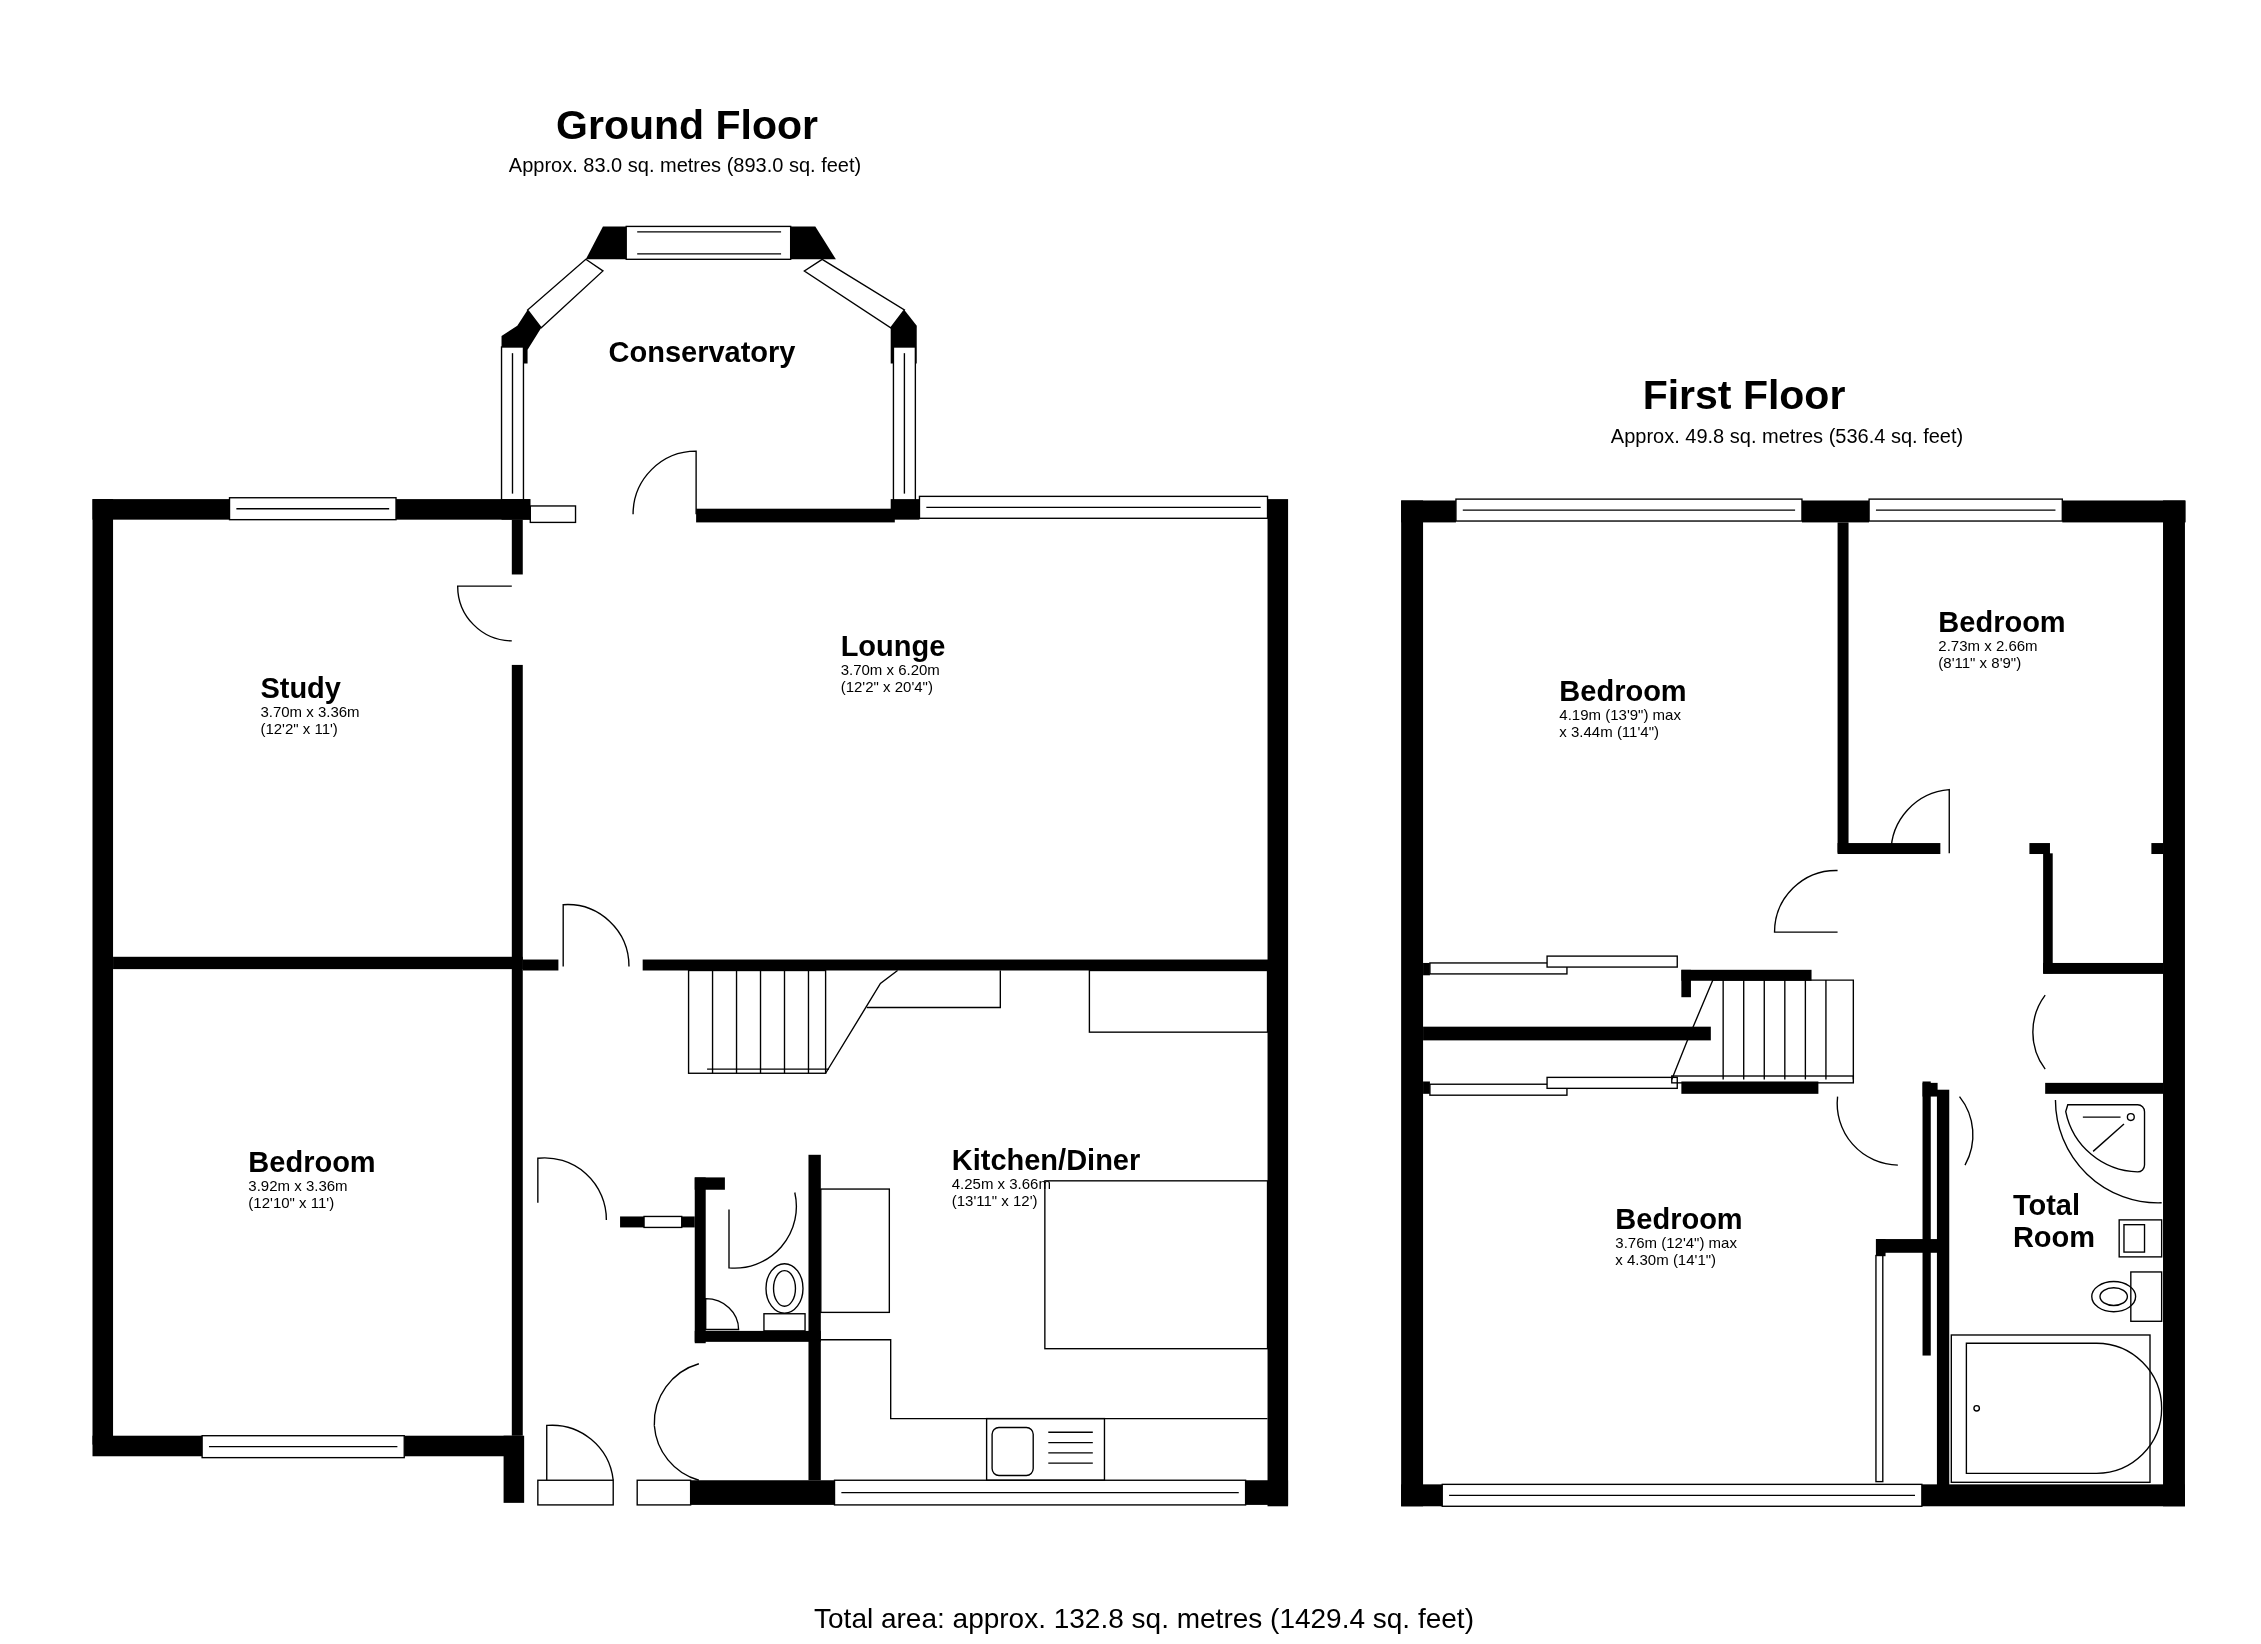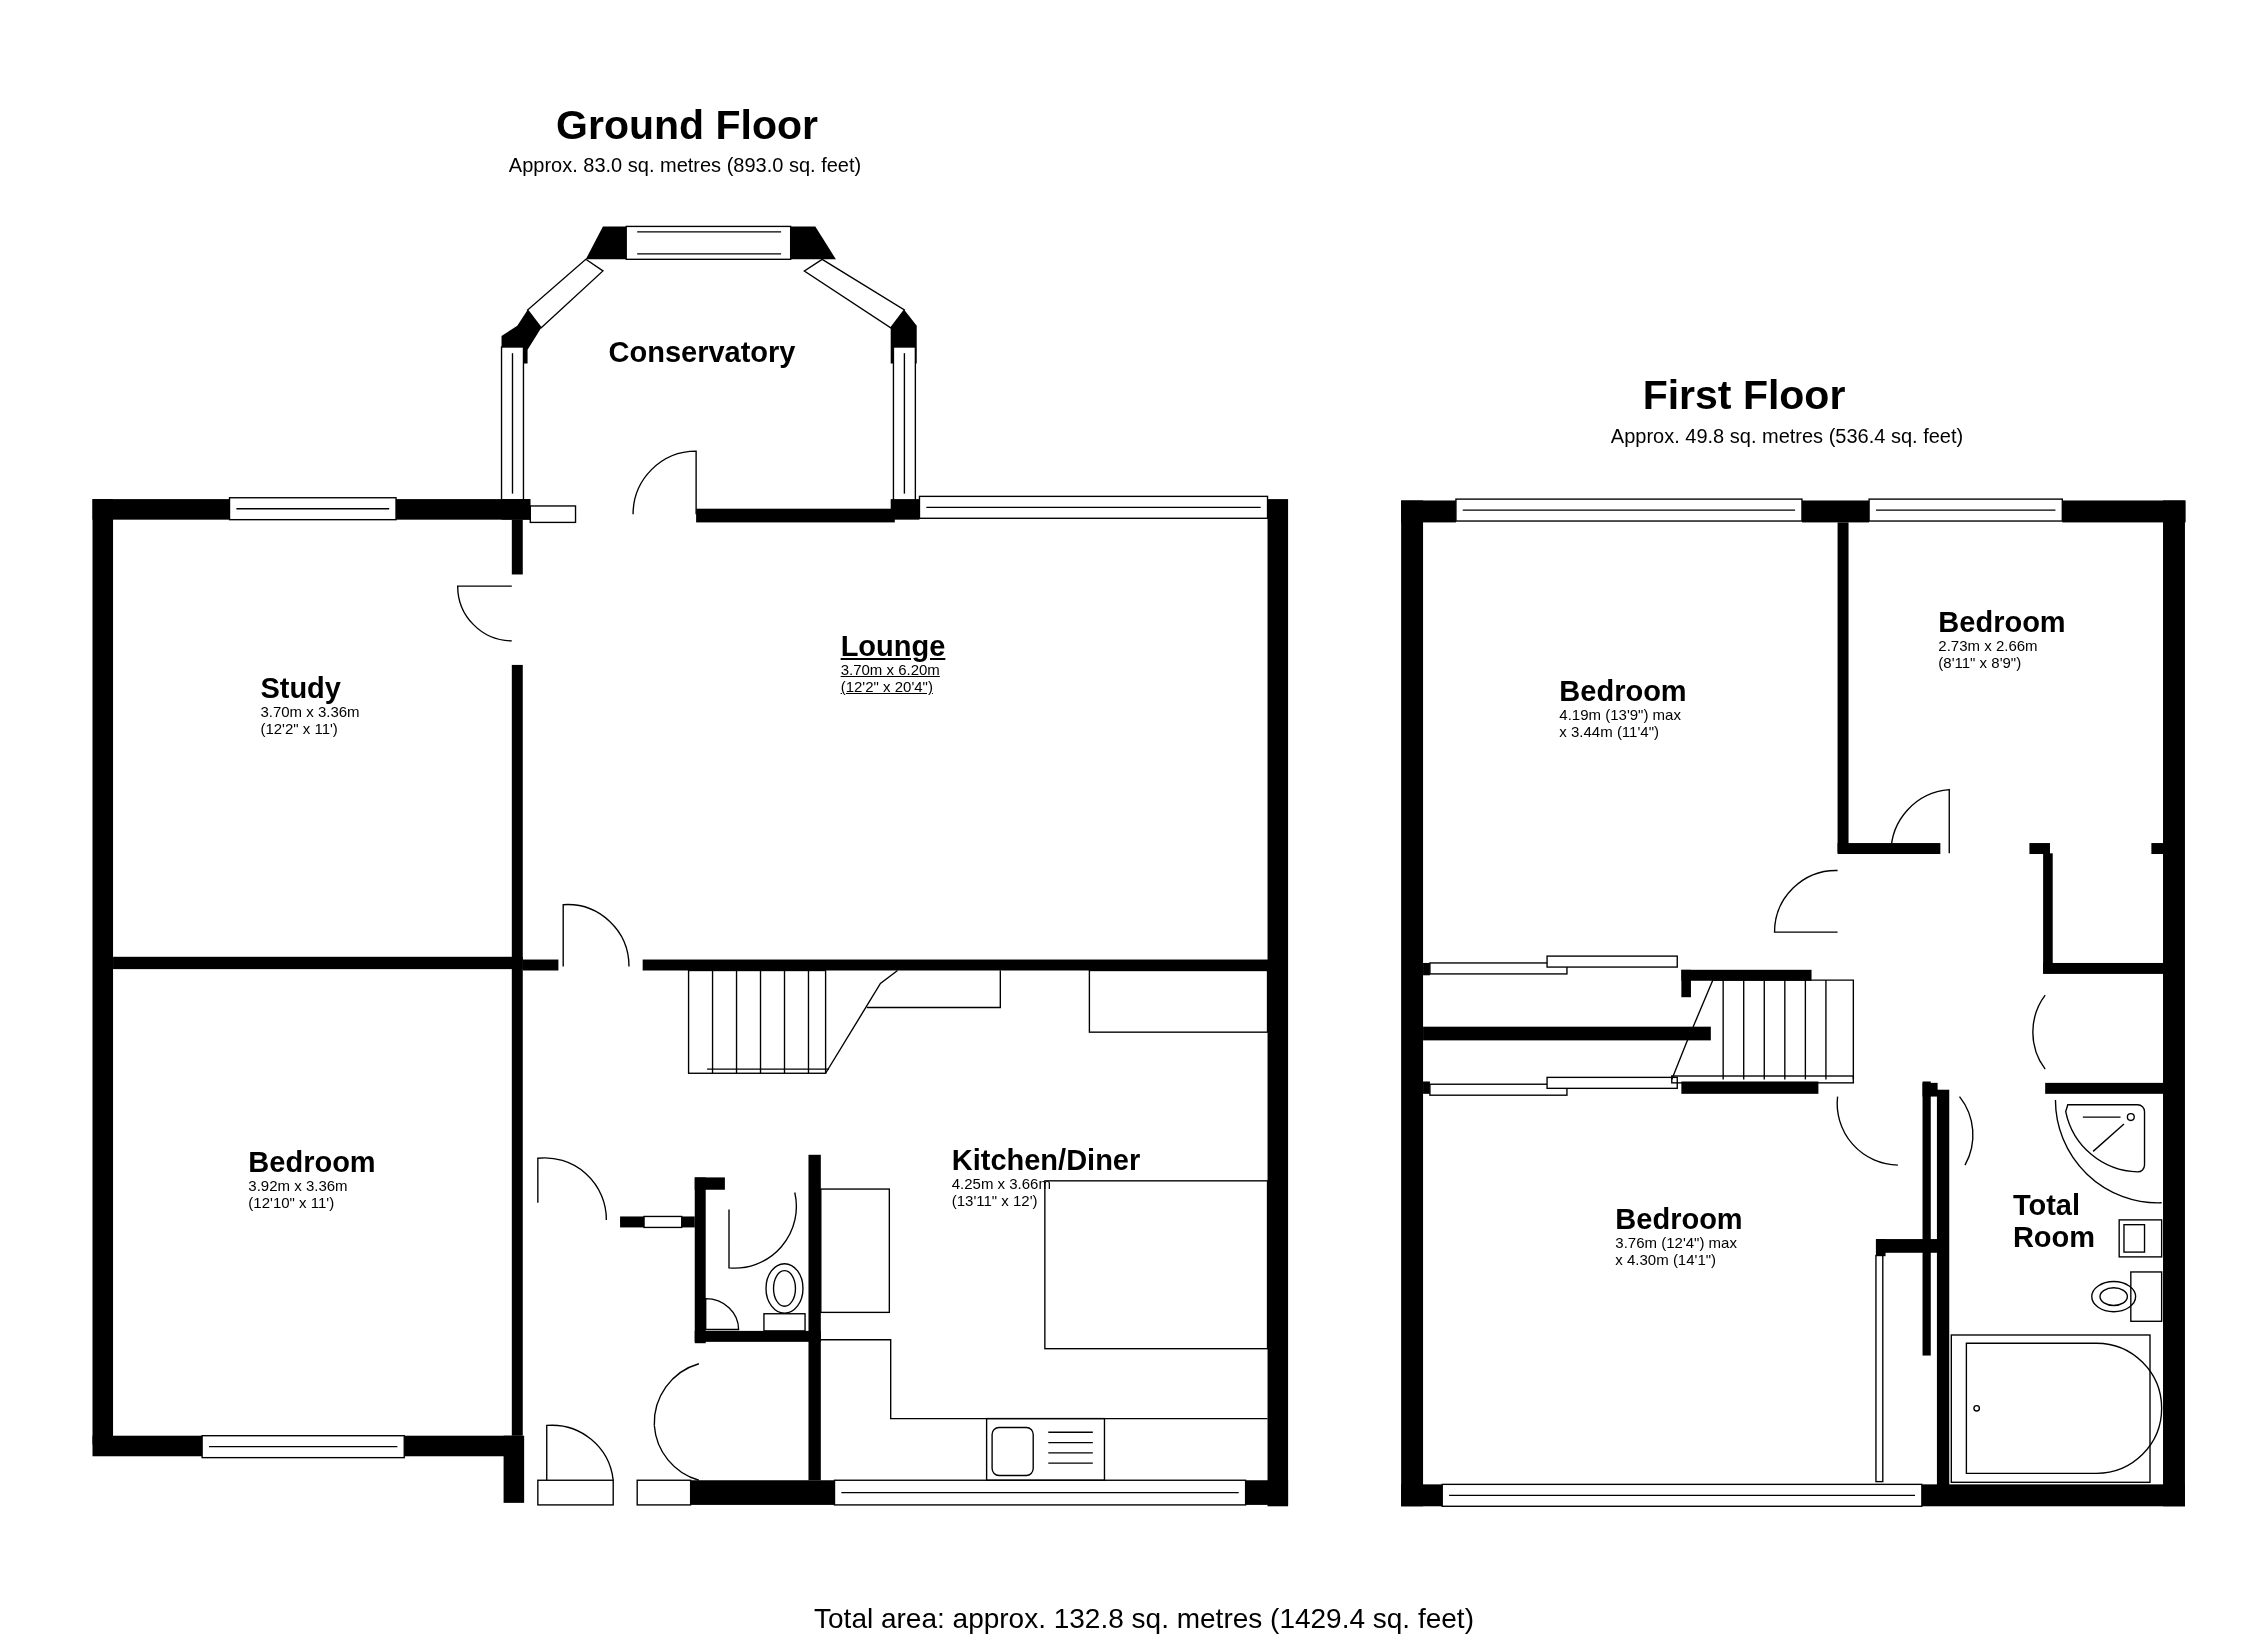--- a/index.html
+++ b/index.html
@@ -208,21 +208,21 @@
 <div class="lbl floor-sub" style="left:685px; top:154px;">Approx. 83.0 sq. metres (893.0 sq. feet)</div>
 
 <div class="lbl room-name" style="left:702px; top:336px;">Conservatory</div>
 
 <div class="lbl" style="left:310px; top:672px;">
   <div class="room-name">Study</div>
   <div class="room-dim">3.70m x 3.36m</div>
   <div class="room-dim">(12'2" x 11')</div>
 </div>
 
-<div class="lbl" style="left:893px; top:630px;text-decoration:underline;">
+<div class="lbl" style="left:893px; top:630px;">
   <div class="room-name">Lounge</div>
   <div class="room-dim">3.70m x 6.20m</div>
   <div class="room-dim">(12'2" x 20'4")</div>
 </div>
 
 <div class="lbl" style="left:312px; top:1146px;">
   <div class="room-name">Bedroom</div>
   <div class="room-dim">3.92m x 3.36m</div>
   <div class="room-dim">(12'10" x 11')</div>
 </div>

